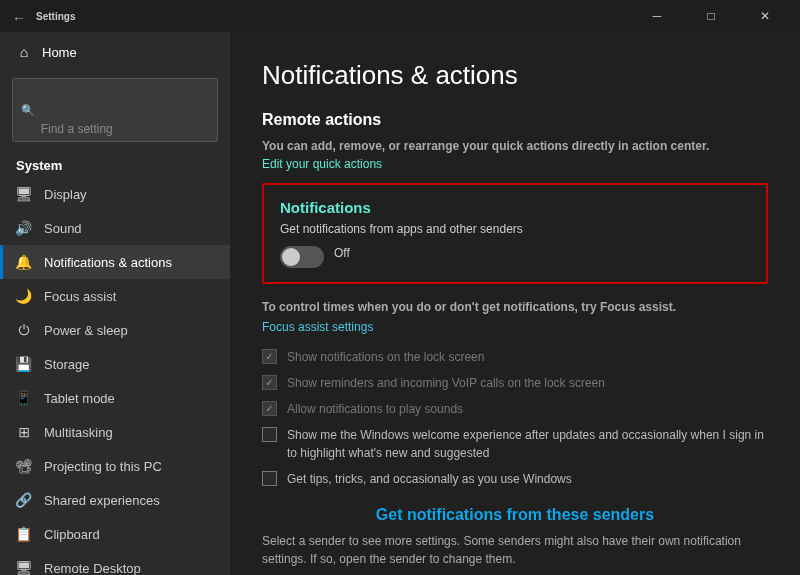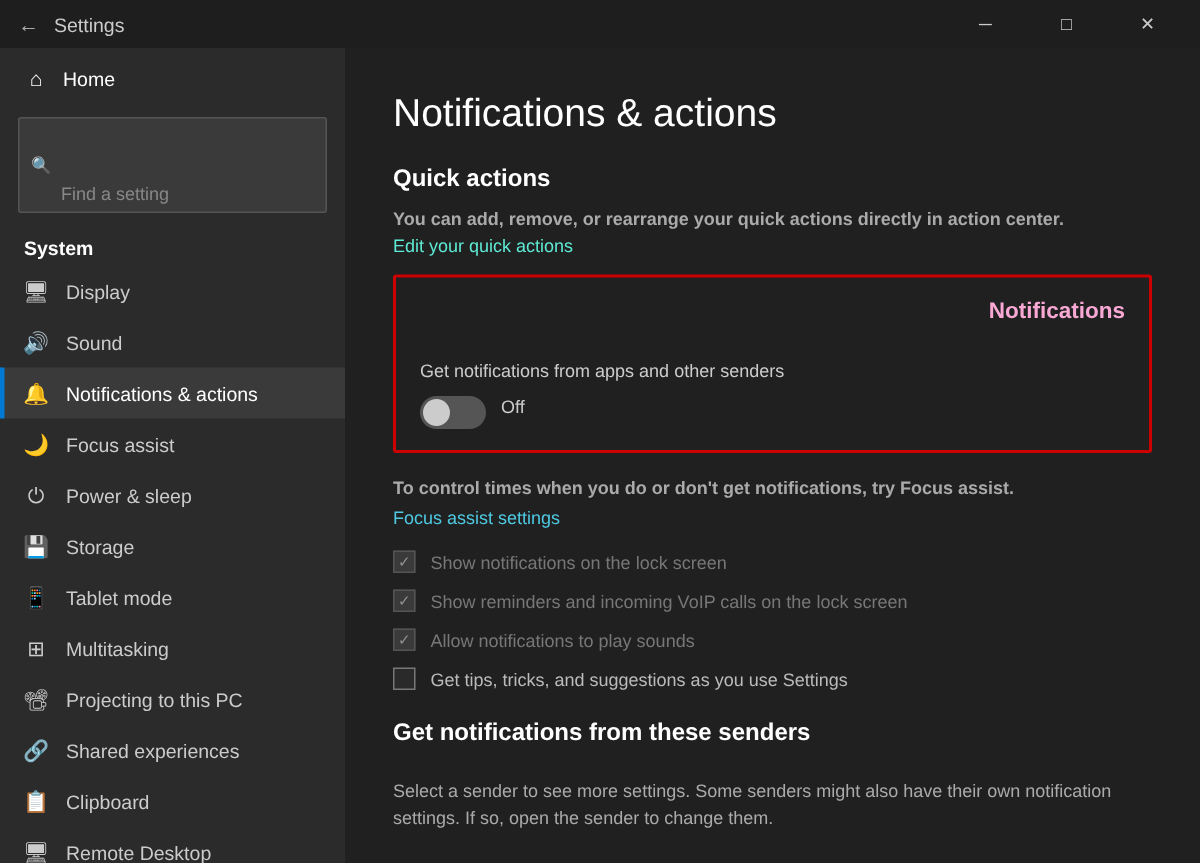--- a/index.html
+++ b/index.html
@@ -23,22 +23,23 @@
       flex-shrink: 0;
     }
     .titlebar-back {
       color: #aaa;
       font-size: 14px;
       margin-right: 10px;
       cursor: pointer;
     }
     .titlebar-title {
       color: #ccc;
-      font-size: 13px;
+      font-size: 10px;
       flex: 1;
+      font-weight: bold;
     }
     .titlebar-controls {
       display: flex;
       gap: 8px;
     }
     .titlebar-btn {
       width: 46px;
       height: 32px;
       display: flex;
       align-items: center;
@@ -161,23 +162,22 @@
     
     .notifications-box {
       border: 2px solid #cc0000;
       border-radius: 2px;
       padding: 14px 16px;
       margin-bottom: 14px;
     }
     .notif-box-title {
       font-size: 15px;
       font-weight: 600;
-      color: #f9a8d4;
-      margin-bottom: 24px;
-      text-align: right;
+      color: #5eead4;
+      margin-bottom: 6px;
     }
     .notif-desc {
       font-size: 12px;
       color: #ccc;
       margin-bottom: 10px;
     }
     .toggle-row {
       display: flex;
       align-items: flex-start;
       gap: 10px;
@@ -255,23 +255,24 @@
       font-size: 12px;
       color: #bbb;
       line-height: 1.5;
     }
     .checkbox-row.dimmed .checkbox { opacity: 0.5; }
     .checkbox-row.dimmed .checkbox-label { color: #777; }
 
     .get-notif-title {
       font-size: 16px;
       font-weight: 600;
-      color: #ffffff;
+      color: #0ea5e9;
       margin-top: 18px;
-      margin-bottom: 20px;
+      margin-bottom: 8px;
+      text-align: center;
     }
     .get-notif-desc {
       font-size: 12px;
       color: #aaa;
       line-height: 1.5;
     }
   </style>
 </head>
 <body>
 
@@ -346,21 +347,21 @@
         <div class="sidebar-item">
     <span class="sidebar-icon">🖥</span>
     <span>Remote Desktop</span>
   </div>
       </div>
   </div>
 
   <div class="content">
     <div class="content-title">Notifications &amp; actions</div>
 
-    <div class="section-title">Quick actions</div>
+    <div class="section-title">Remote actions</div>
     <div class="section-desc">You can add, remove, or rearrange your quick actions directly in action center.</div>
     <a class="link-text">Edit your quick actions</a>
 
     <div class="notifications-box">
       <div class="notif-box-title">Notifications</div>
       <div class="notif-desc">Get notifications from apps and other senders</div>
       <div class="toggle-row">
         <div class="toggle off">
           <div class="knob"></div>
         </div>
@@ -379,21 +380,25 @@
         <div class="checkbox-row dimmed">
     <div class="checkbox checked"></div>
     <span class="checkbox-label">Show reminders and incoming VoIP calls on the lock screen</span>
   </div>
         <div class="checkbox-row dimmed">
     <div class="checkbox checked"></div>
     <span class="checkbox-label">Allow notifications to play sounds</span>
   </div>
         <div class="checkbox-row">
     <div class="checkbox "></div>
-    <span class="checkbox-label">Get tips, tricks, and suggestions as you use Settings</span>
+    <span class="checkbox-label">Show me the Windows welcome experience after updates and occasionally when I sign in to highlight what's new and suggested</span>
+  </div>
+        <div class="checkbox-row">
+    <div class="checkbox "></div>
+    <span class="checkbox-label">Get tips, tricks, and occasionally as you use Windows</span>
   </div>
       </div>
 
     <div class="get-notif-title">Get notifications from these senders</div>
     <div class="get-notif-desc">Select a sender to see more settings. Some senders might also have their own notification settings. If so, open the sender to change them.</div>
   </div>
 
 </div>
 
 </body></html>

